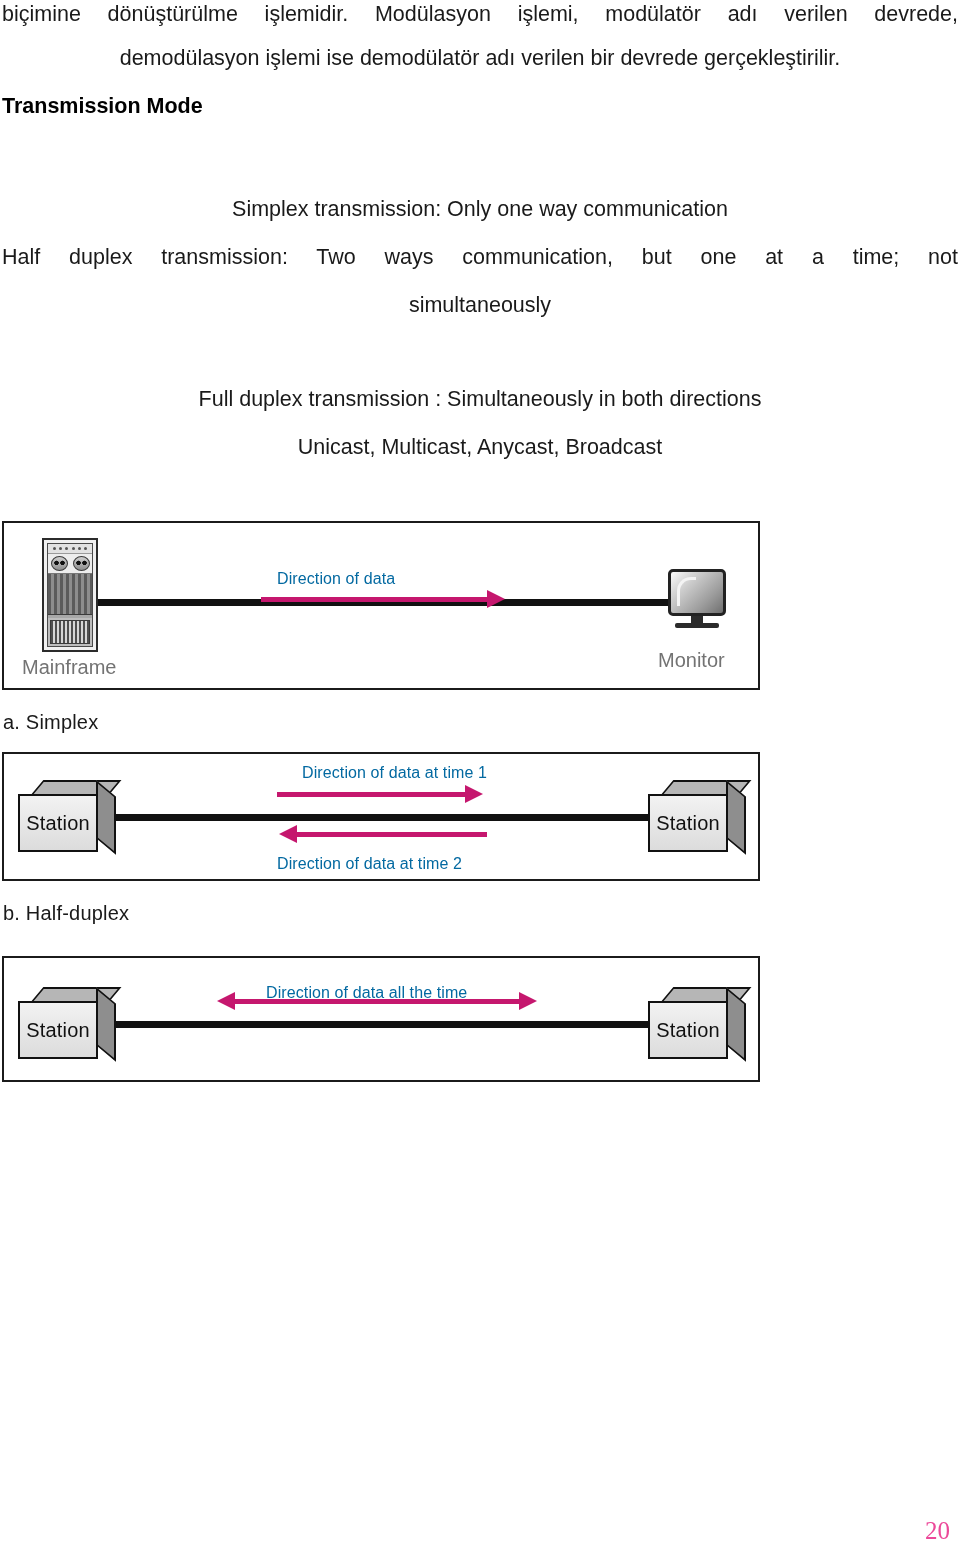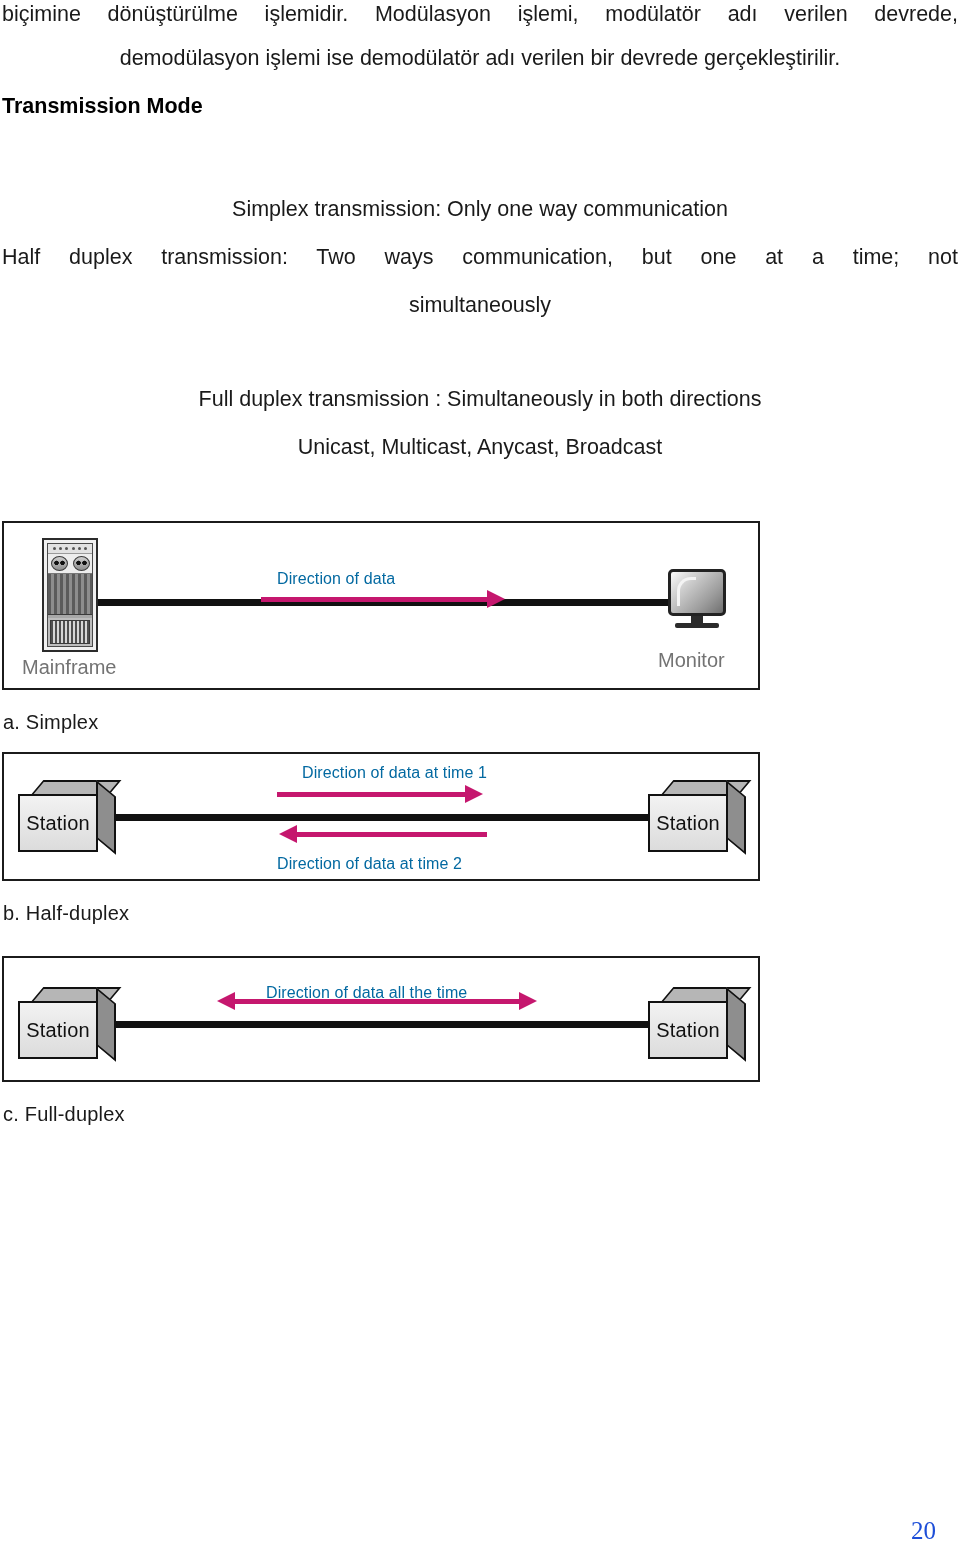--- a/index.html
+++ b/index.html
@@ -236,25 +236,25 @@
   .st-side {
     position: absolute;
     background: #8e8e8e;
     border: 2px solid #111;
     box-sizing: border-box;
   }
 
   
   .page-number {
     position: absolute;
-    right: 24px;
+    right: 10px;
     bottom: 16px;
     font-family: "Liberation Serif", serif;
     font-size: 25px;
-    color: #1d4ed8;
+    color: #ec4899;
   }
 </style>
 </head>
 <body>
 
 <div class="page-body">
 
   <div style="position:absolute;left:2px;top:-10px;width:956px;">
     <div class="justify-line">biçimine dönüştürülme işlemidir. Modülasyon işlemi, modülatör adı verilen devrede,</div>
   </div>
@@ -387,17 +387,16 @@
       <div class="st-front" style="top:14px; width:80px; height:58px;">
         <span>Station</span>
       </div>
     </div>
 
     <div class="arrow-label" style="left:262px; top:24px;">Direction of data all the time</div>
     <div class="arrow-shaft" style="left:229px; top:41px; width:288px;"></div>
     <div class="arrow-head left" style="left:213px; top:34px;"></div>
     <div class="arrow-head right" style="left:515px; top:34px;"></div>
   </div>
-  <div class="fig-caption">c. Full-duplex</div>
 
 </div>
 
 <div class="page-number">20</div>
 
 </body></html>

